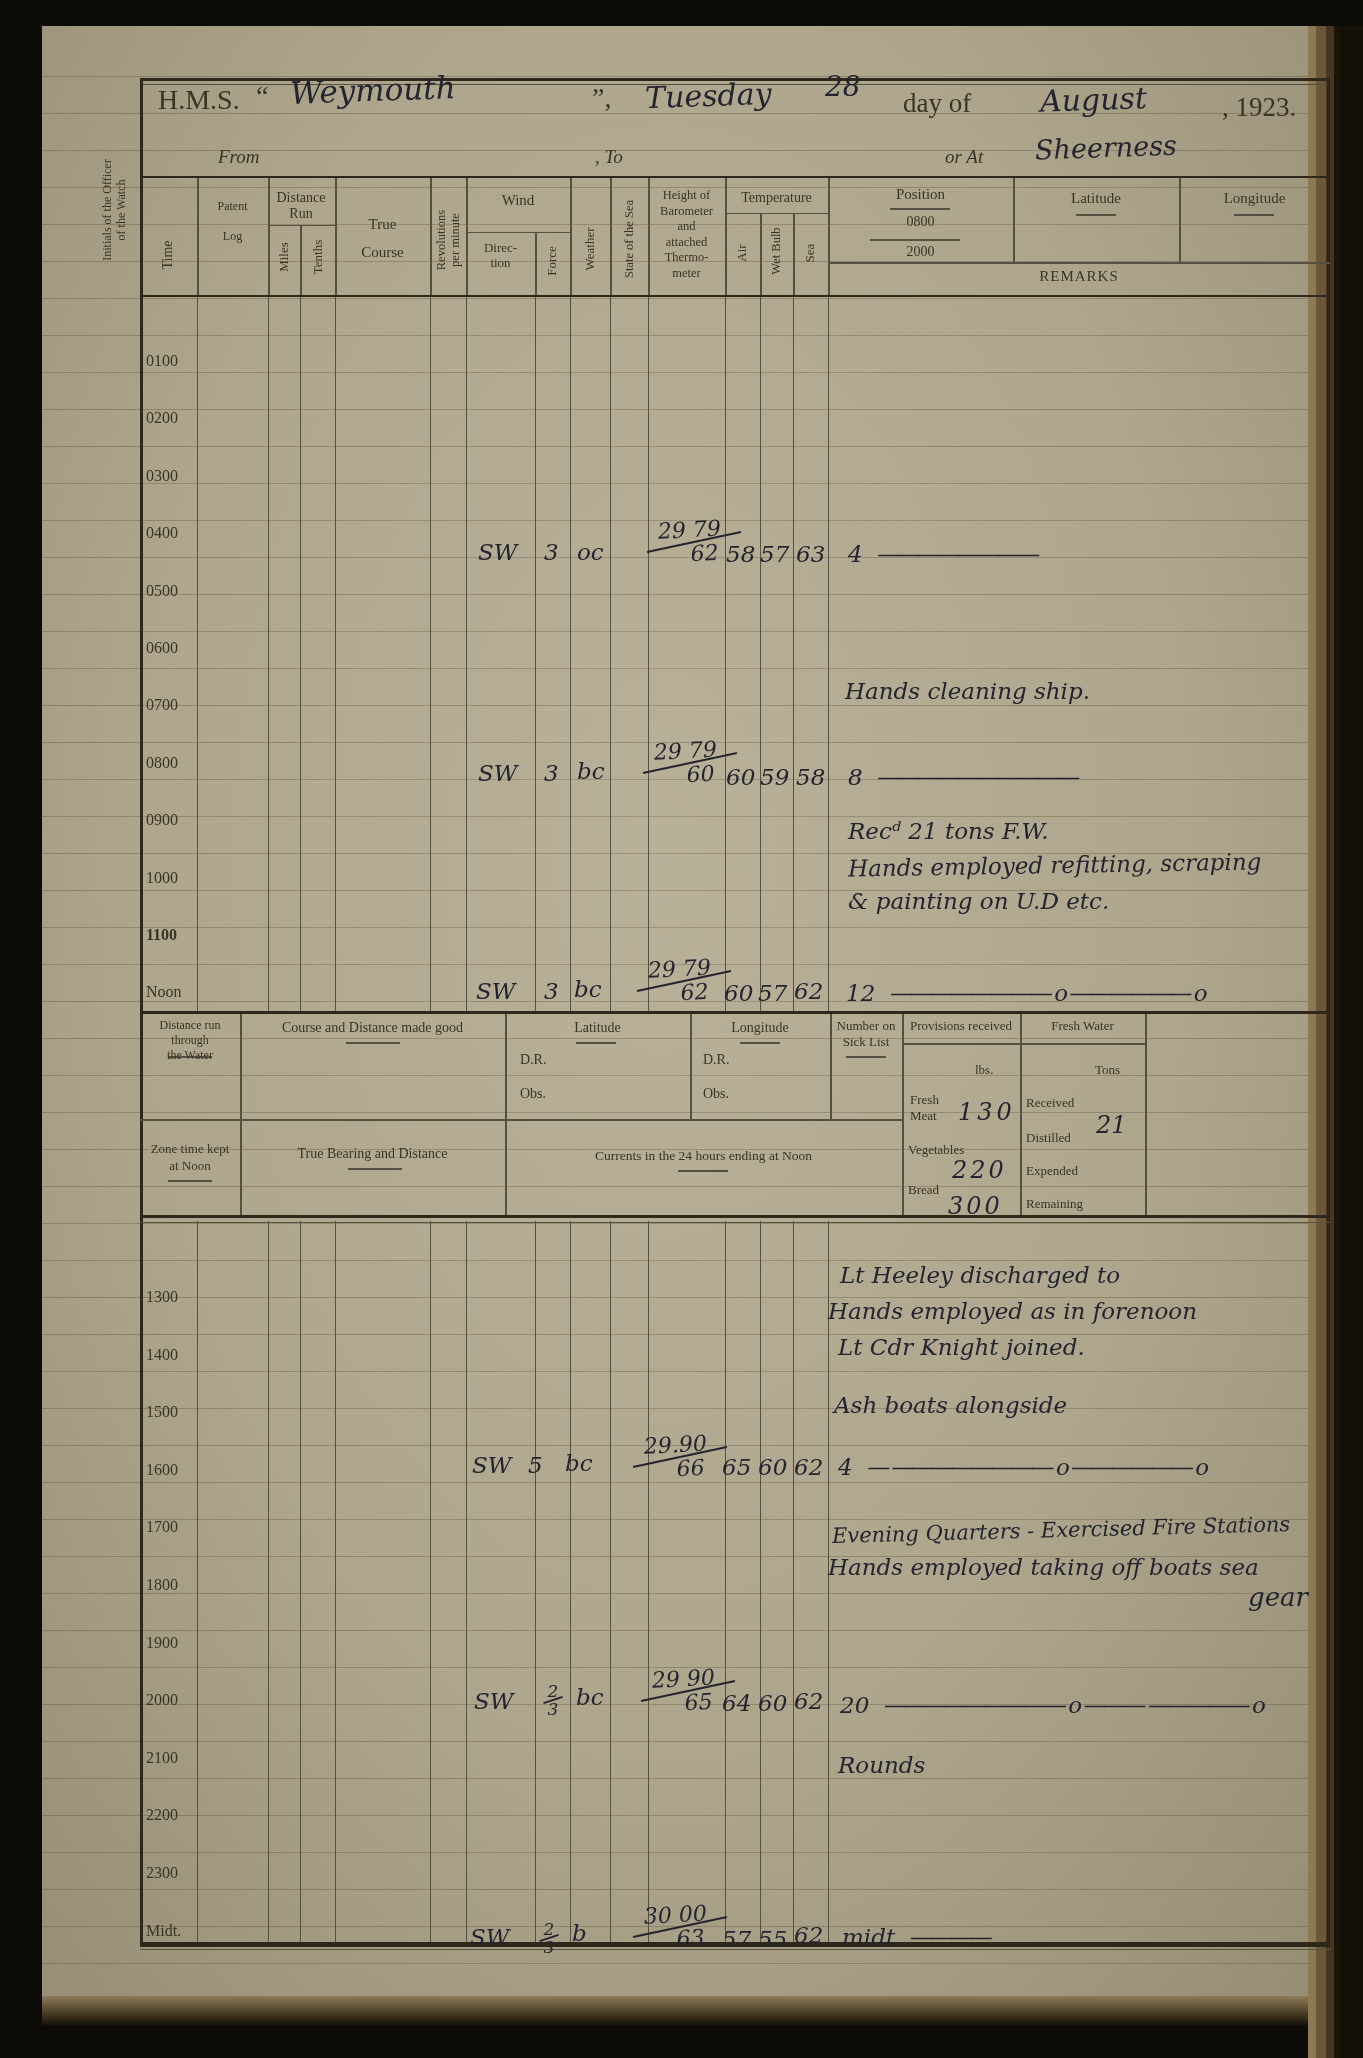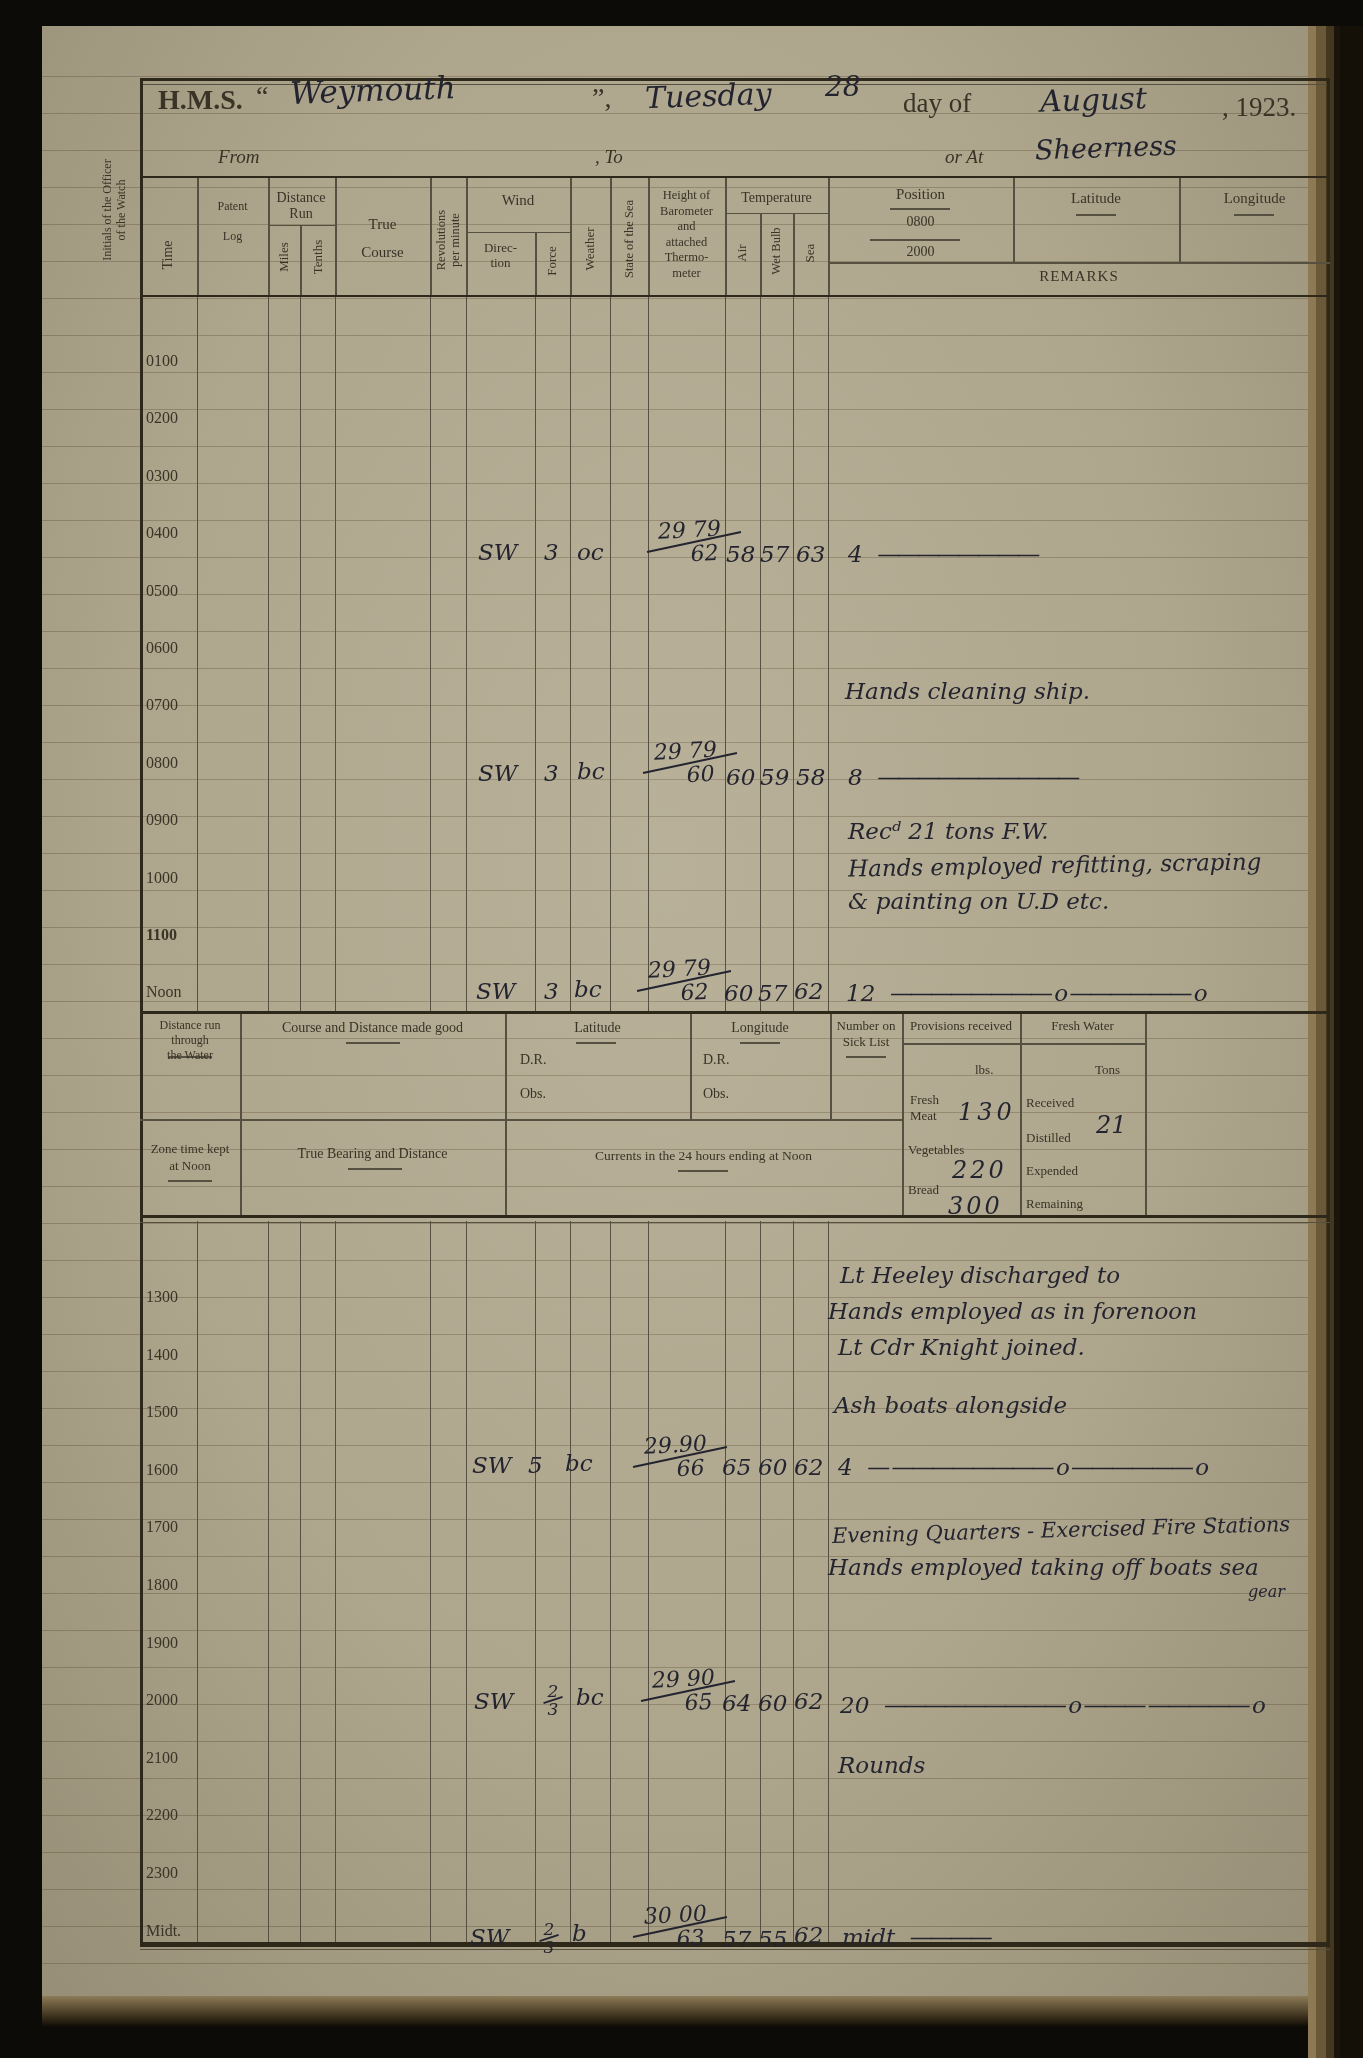--- a/index.html
+++ b/index.html
@@ -139,21 +139,21 @@
       <div class="hl" style="left: 168px; top: 1180px; width: 44px; height: 1.5px;"></div>
       <div class="hl" style="left: 348px; top: 1168px; width: 54px; height: 1.5px;"></div>
       <div class="hl" style="left: 678px; top: 1170px; width: 50px; height: 1.5px;"></div>
     </div>
 
   <div class="vrot printed" style="left:28px;top:196px;width:172px;font-size:12px;">
     <span>Initials of the Officer</span><br>
     <span>of the Watch</span>
   </div>
 
-  <div class="abs printed" style="left:158px;top:84px;font-size:28px;font-weight:bold;">H.M.S.</div>
+  <div class="abs printed" style="left:158px;top:84px;font-size:28px;">H.M.S.</div>
   <div class="abs printed" style="left:256px;top:80px;font-size:28px;">“</div>
   <div class="abs hw" style="left:290px;top:72px;font-size:31px;transform:rotate(-2deg);">Weymouth</div>
   <div class="abs printed" style="left:592px;top:82px;font-size:28px;">”,</div>
   <div class="abs hw" style="left:645px;top:78px;font-size:30px;transform:rotate(-2deg);">Tuesday</div>
   <div class="abs hw" style="left:825px;top:70px;font-size:28px;">28</div>
   <div class="abs printed" style="left:903px;top:88px;font-size:27px;">day of</div>
   <div class="abs hw" style="left:1040px;top:82px;font-size:30px;transform:rotate(-2deg);">August</div>
   <div class="abs printed" style="left:1222px;top:92px;font-size:27px;">, 1923.</div>
 
   <div class="abs printed it" style="left:218px;top:146px;font-size:19px;">From</div>
@@ -333,21 +333,21 @@
   <div class="rm hw" style="left:848px;top:818px;">Recᵈ 21 tons F.W.</div>
   <div class="rm hw" style="left:848px;top:852px;transform:rotate(-1deg);">Hands employed refitting, scraping</div>
   <div class="rm hw" style="left:848px;top:888px;">&amp; painting on U.D etc.</div>
 
   <div class="rm hw" style="left:840px;top:1262px;">Lt Heeley discharged to</div>
   <div class="rm hw" style="left:828px;top:1298px;">Hands employed as in forenoon</div>
   <div class="rm hw" style="left:838px;top:1334px;">Lt Cdr Knight joined.</div>
   <div class="rm hw" style="left:834px;top:1392px;">Ash boats alongside</div>
   <div class="rm hw" style="left:832px;top:1518px;font-size:21px;transform:rotate(-1.5deg);">Evening Quarters -  Exercised Fire Stations</div>
   <div class="rm hw" style="left:828px;top:1554px;">Hands employed taking off boats sea</div>
-  <div class="rm hw" style="left:1248px;top:1582px;font-size:16px;">gear</div>
+  <div class="rm hw" style="left:1248px;top:1582px;font-size:26px;">gear</div>
   <div class="rm hw" style="left:838px;top:1752px;font-style:italic;">Rounds</div>
 
   <div class="abs printed ctr" style="left:142px;top:1018px;width:96px;font-size:12px;line-height:15px;">
     <span>Distance run through</span><br>
     <span>the Water</span>
   </div>
   <div class="abs printed ctr" style="left:240px;top:1020px;width:265px;font-size:14px;">Course and Distance made good</div>
   <div class="abs printed ctr" style="left:505px;top:1020px;width:185px;font-size:14px;">Latitude</div>
   <div class="abs printed" style="left:520px;top:1052px;font-size:14px;">D.R.</div>
   <div class="abs printed" style="left:520px;top:1086px;font-size:14px;">Obs.</div>

